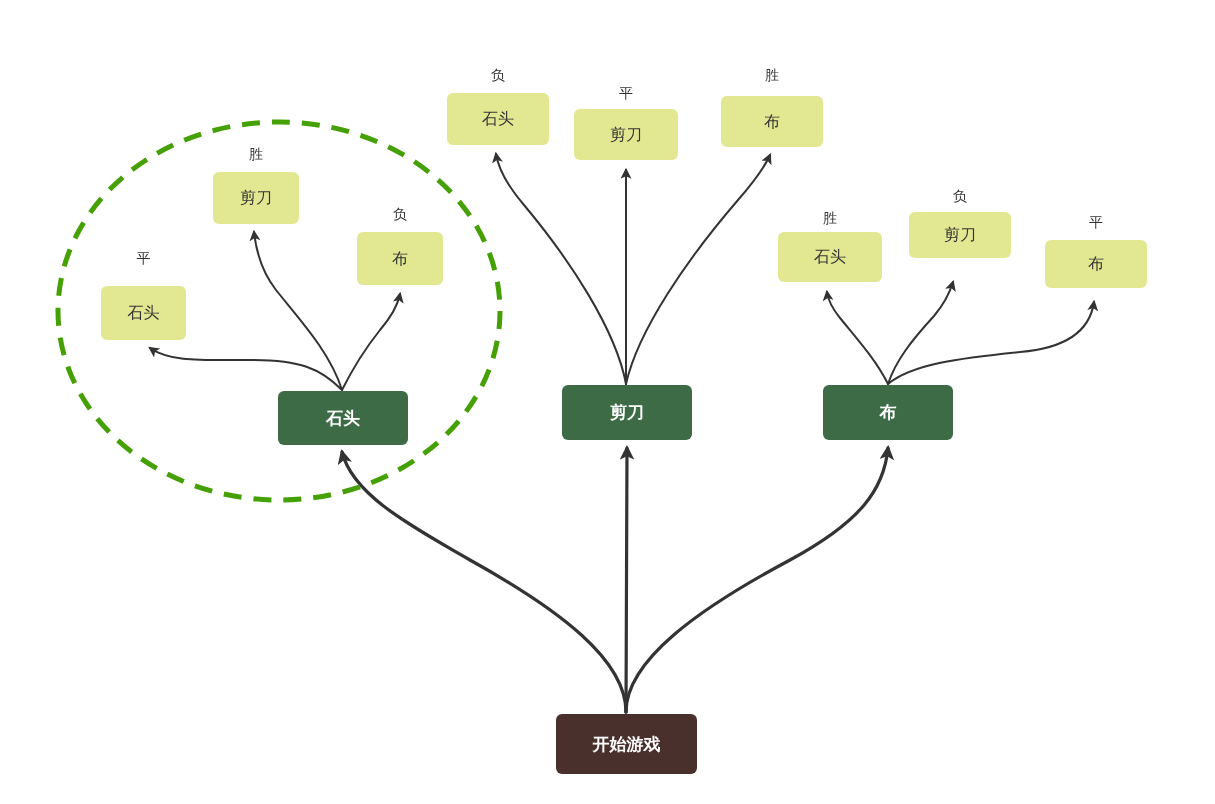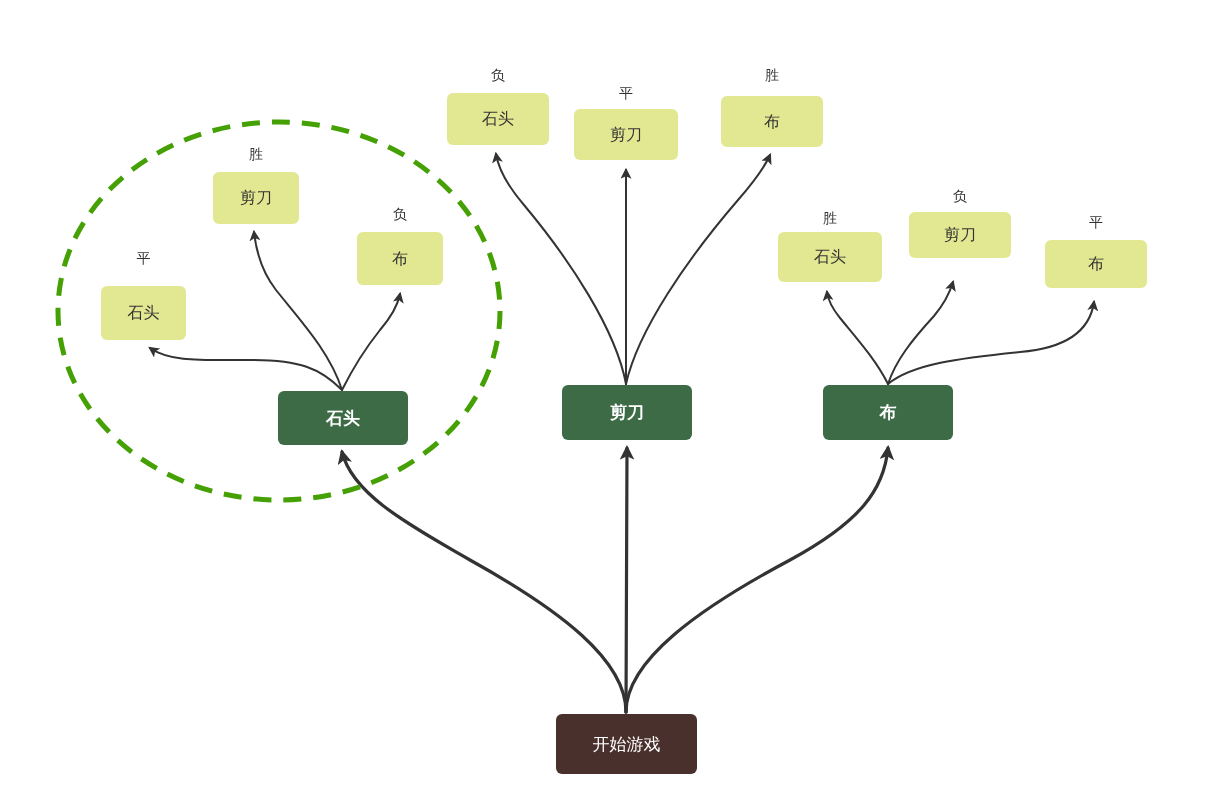--- a/index.html
+++ b/index.html
@@ -46,21 +46,21 @@
   .node-branch {
     background: #3C6B46;
     color: #ffffff;
     font-size: 17px;
     font-weight: bold;
   }
   .node-root {
     background: #4A302C;
     color: #ffffff;
     font-size: 17px;
-    font-weight: normal;
+    font-weight: bold;
   }
   .edge-label {
     position: absolute;
     font-size: 14px;
     color: #333333;
     text-align: center;
     user-select: none;
     white-space: nowrap;
   }
 </style>

